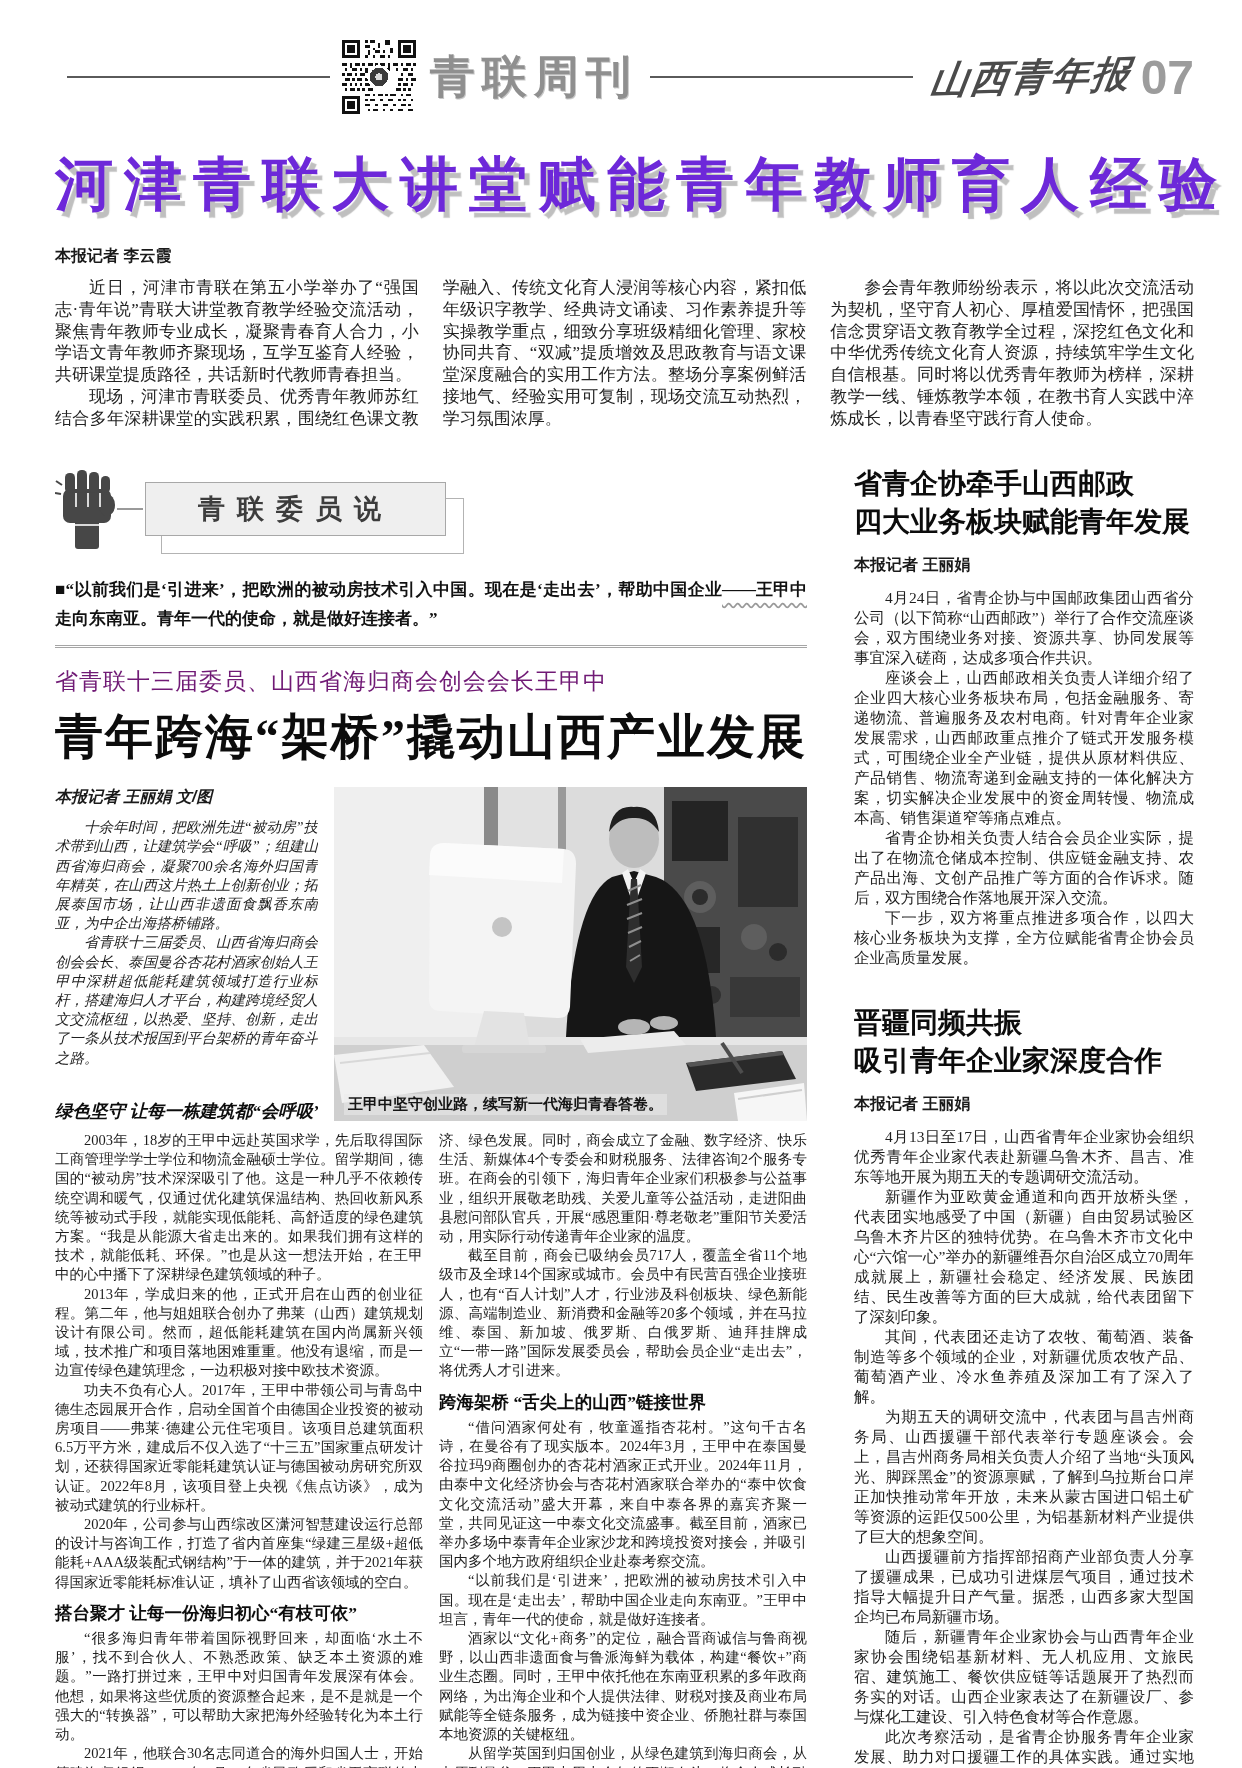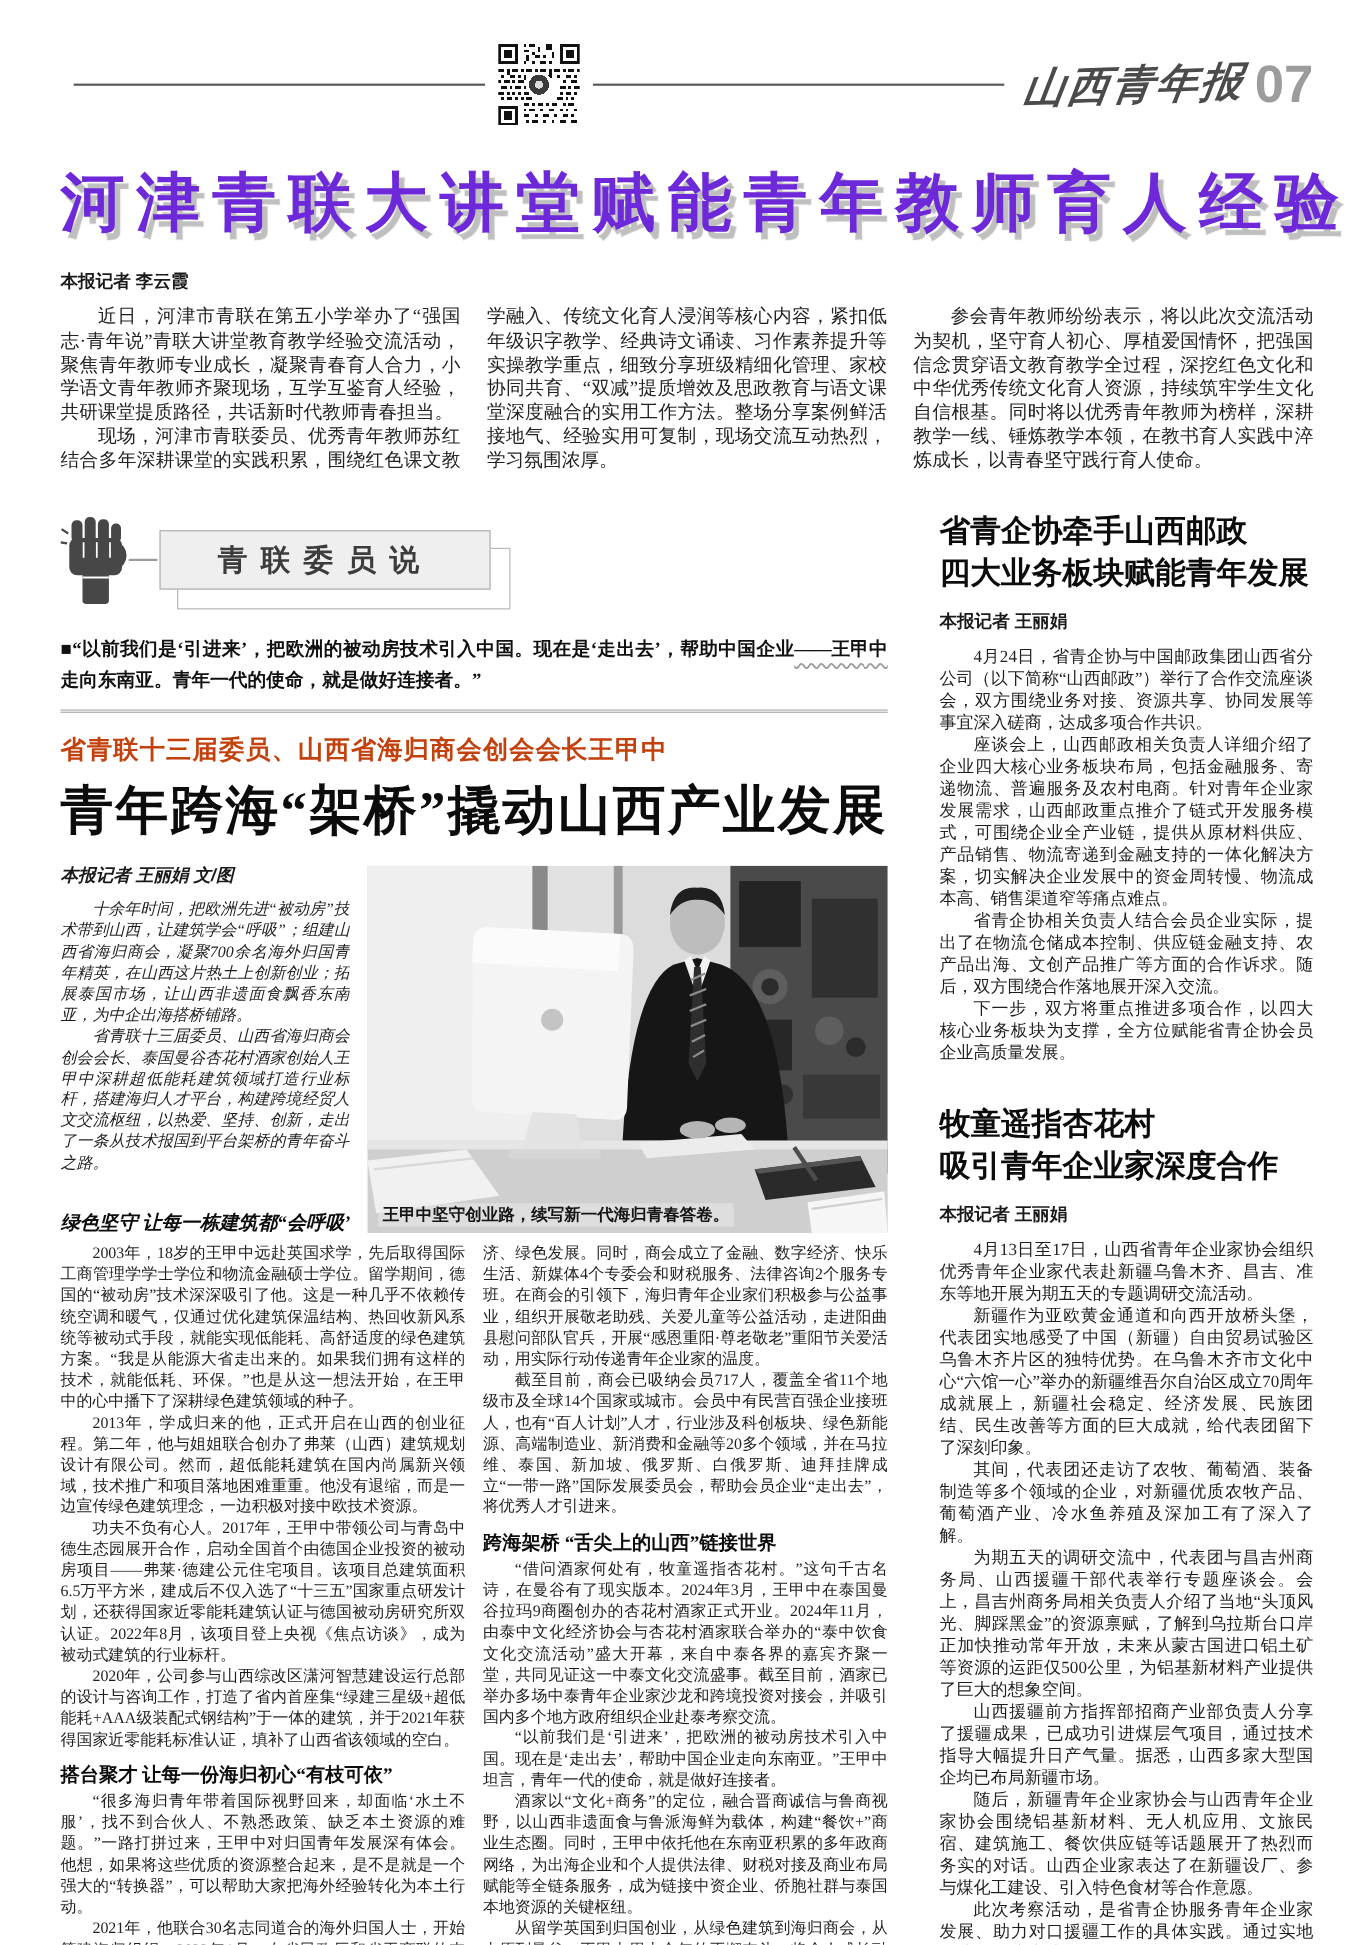--- a/index.html
+++ b/index.html
@@ -47,21 +47,21 @@
   .cb-back{position:absolute;left:16px;top:16px;width:100%;height:100%;
       background:#fff;border:1px solid #b3b3b3;}
   .cb-front{position:relative;background:#efefef;border:1px solid #a8a8a8;
       padding:8px 52px;font-size:27px;font-weight:700;color:#3c3c3c;letter-spacing:12px;}
   .quote{margin-top:16px;padding-bottom:12px;border-bottom:3px double #a5a5a5;
       font-size:17px;font-weight:700;line-height:29px;color:#111;text-align:justify;}
   .quote .attr{float:right;text-decoration-line:underline;text-decoration-style:wavy;
       text-decoration-color:#9a9a9a;text-underline-offset:7px;}
 
   
-  .kicker{margin-top:18px;font-size:23px;font-weight:700;color:#c2410c;letter-spacing:1px;}
+  .kicker{margin-top:18px;font-size:23px;font-weight:400;color:#701a75;letter-spacing:1px;}
   .head-b{margin-top:8px;font-size:48px;font-weight:900;color:#0c0c0c;letter-spacing:2px;white-space:nowrap;}
   .row1{display:flex;margin-top:18px;}
   .colA-up{width:263px;flex:none;display:flex;flex-direction:column;height:334px;overflow:hidden;font-style:italic;}
   .colA-up .byline{margin-bottom:12px;}
   .body-b{font-size:14.5px;line-height:19.2px;text-align:justify;color:#1e1e1e;}
   .subhead{font-size:17.5px;font-weight:900;color:#0d0d0d;white-space:nowrap;letter-spacing:0;}
   .sh-bottom{margin-top:auto;}
   .photo-wrap{width:473px;height:334px;flex:none;margin-left:16px;position:relative;text-align:right;}
   .photo-wrap svg{display:block;}
   .photo-caption{position:absolute;left:10px;bottom:6px;font-size:15px;font-weight:700;color:#151515;
@@ -110,20 +110,21 @@
            M1 19h1v1H1z M3 19h2v1H3z M6 19h1v1H6z M8 19h1v1H8z M10 19h2v1h-2z M21 19h2v1h-2z M24 19h1v1h-1z M26 19h1v1h-1z
            M9 21h2v1H9z M12 21h1v1h-1z M14 21h2v1h-2z M17 21h1v1h-1z M19 21h2v1h-2z M23 21h1v1h-1z M25 21h2v1h-2z
            M9 23h1v1H9z M11 23h2v1h-2z M15 23h1v1h-1z M18 23h2v1h-2z M22 23h1v1h-1z M24 23h1v1h-1z M27 23h1v1h-1z
            M9 25h2v1H9z M13 25h1v1h-1z M16 25h2v1h-2z M20 25h1v1h-1z M23 25h2v1h-2z M26 25h1v1h-1z
            M10 27h1v1h-1z M12 27h2v1h-2z M16 27h1v1h-1z M19 27h1v1h-1z M22 27h2v1h-2z M26 27h2v1h-2z"></path>
       </g>
       <circle cx="14.5" cy="14.5" r="4.6" fill="#fff"></circle>
       <circle cx="14.5" cy="14.5" r="3.6" fill="#3a3a3a"></circle>
       <circle cx="14.5" cy="14.5" r="1.4" fill="#dcdcdc"></circle>
     </svg>
+    <div class="weekly-title">青联周刊</div>
     <div class="hdr-line"></div>
     <div class="masthead">
       <span class="masthead-name">山西青年报</span>
       <span class="masthead-page">07</span>
     </div>
   </div>
 
   <div>
     <div class="head-a">河津青联大讲堂赋能青年教师育人经验</div>
     <div class="byline byline-a">本报记者 李云霞</div>
@@ -280,21 +281,21 @@
         <div class="body-s">
           <p class="para">4月24日，省青企协与中国邮政集团山西省分公司（以下简称“山西邮政”）举行了合作交流座谈会，双方围绕业务对接、资源共享、协同发展等事宜深入磋商，达成多项合作共识。</p>
           <p class="para">座谈会上，山西邮政相关负责人详细介绍了企业四大核心业务板块布局，包括金融服务、寄递物流、普遍服务及农村电商。针对青年企业家发展需求，山西邮政重点推介了链式开发服务模式，可围绕企业全产业链，提供从原材料供应、产品销售、物流寄递到金融支持的一体化解决方案，切实解决企业发展中的资金周转慢、物流成本高、销售渠道窄等痛点难点。</p>
           <p class="para">省青企协相关负责人结合会员企业实际，提出了在物流仓储成本控制、供应链金融支持、农产品出海、文创产品推广等方面的合作诉求。随后，双方围绕合作落地展开深入交流。</p>
           <p class="para">下一步，双方将重点推进多项合作，以四大核心业务板块为支撑，全方位赋能省青企协会员企业高质量发展。</p>
         </div>
       </div>
 
       <div class="side-art2">
         <div class="head-s">
-          <div>牧童遥指杏花村</div>
+          <div>晋疆同频共振</div>
           <div>吸引青年企业家深度合作</div>
         </div>
         <div class="byline byline-s">本报记者 王丽娟</div>
         <div class="body-s">
           <p class="para">4月13日至17日，山西省青年企业家协会组织优秀青年企业家代表赴新疆乌鲁木齐、昌吉、准东等地开展为期五天的专题调研交流活动。</p>
           <p class="para">新疆作为亚欧黄金通道和向西开放桥头堡，代表团实地感受了中国（新疆）自由贸易试验区乌鲁木齐片区的独特优势。在乌鲁木齐市文化中心“六馆一心”举办的新疆维吾尔自治区成立70周年成就展上，新疆社会稳定、经济发展、民族团结、民生改善等方面的巨大成就，给代表团留下了深刻印象。</p>
           <p class="para">其间，代表团还走访了农牧、葡萄酒、装备制造等多个领域的企业，对新疆优质农牧产品、葡萄酒产业、冷水鱼养殖及深加工有了深入了解。</p>
           <p class="para">为期五天的调研交流中，代表团与昌吉州商务局、山西援疆干部代表举行专题座谈会。会上，昌吉州商务局相关负责人介绍了当地“头顶风光、脚踩黑金”的资源禀赋，了解到乌拉斯台口岸正加快推动常年开放，未来从蒙古国进口铝土矿等资源的运距仅500公里，为铝基新材料产业提供了巨大的想象空间。</p>
           <p class="para">山西援疆前方指挥部招商产业部负责人分享了援疆成果，已成功引进煤层气项目，通过技术指导大幅提升日产气量。据悉，山西多家大型国企均已布局新疆市场。</p>
           <p class="para">随后，新疆青年企业家协会与山西青年企业家协会围绕铝基新材料、无人机应用、文旅民宿、建筑施工、餐饮供应链等话题展开了热烈而务实的对话。山西企业家表达了在新疆设厂、参与煤化工建设、引入特色食材等合作意愿。</p>

